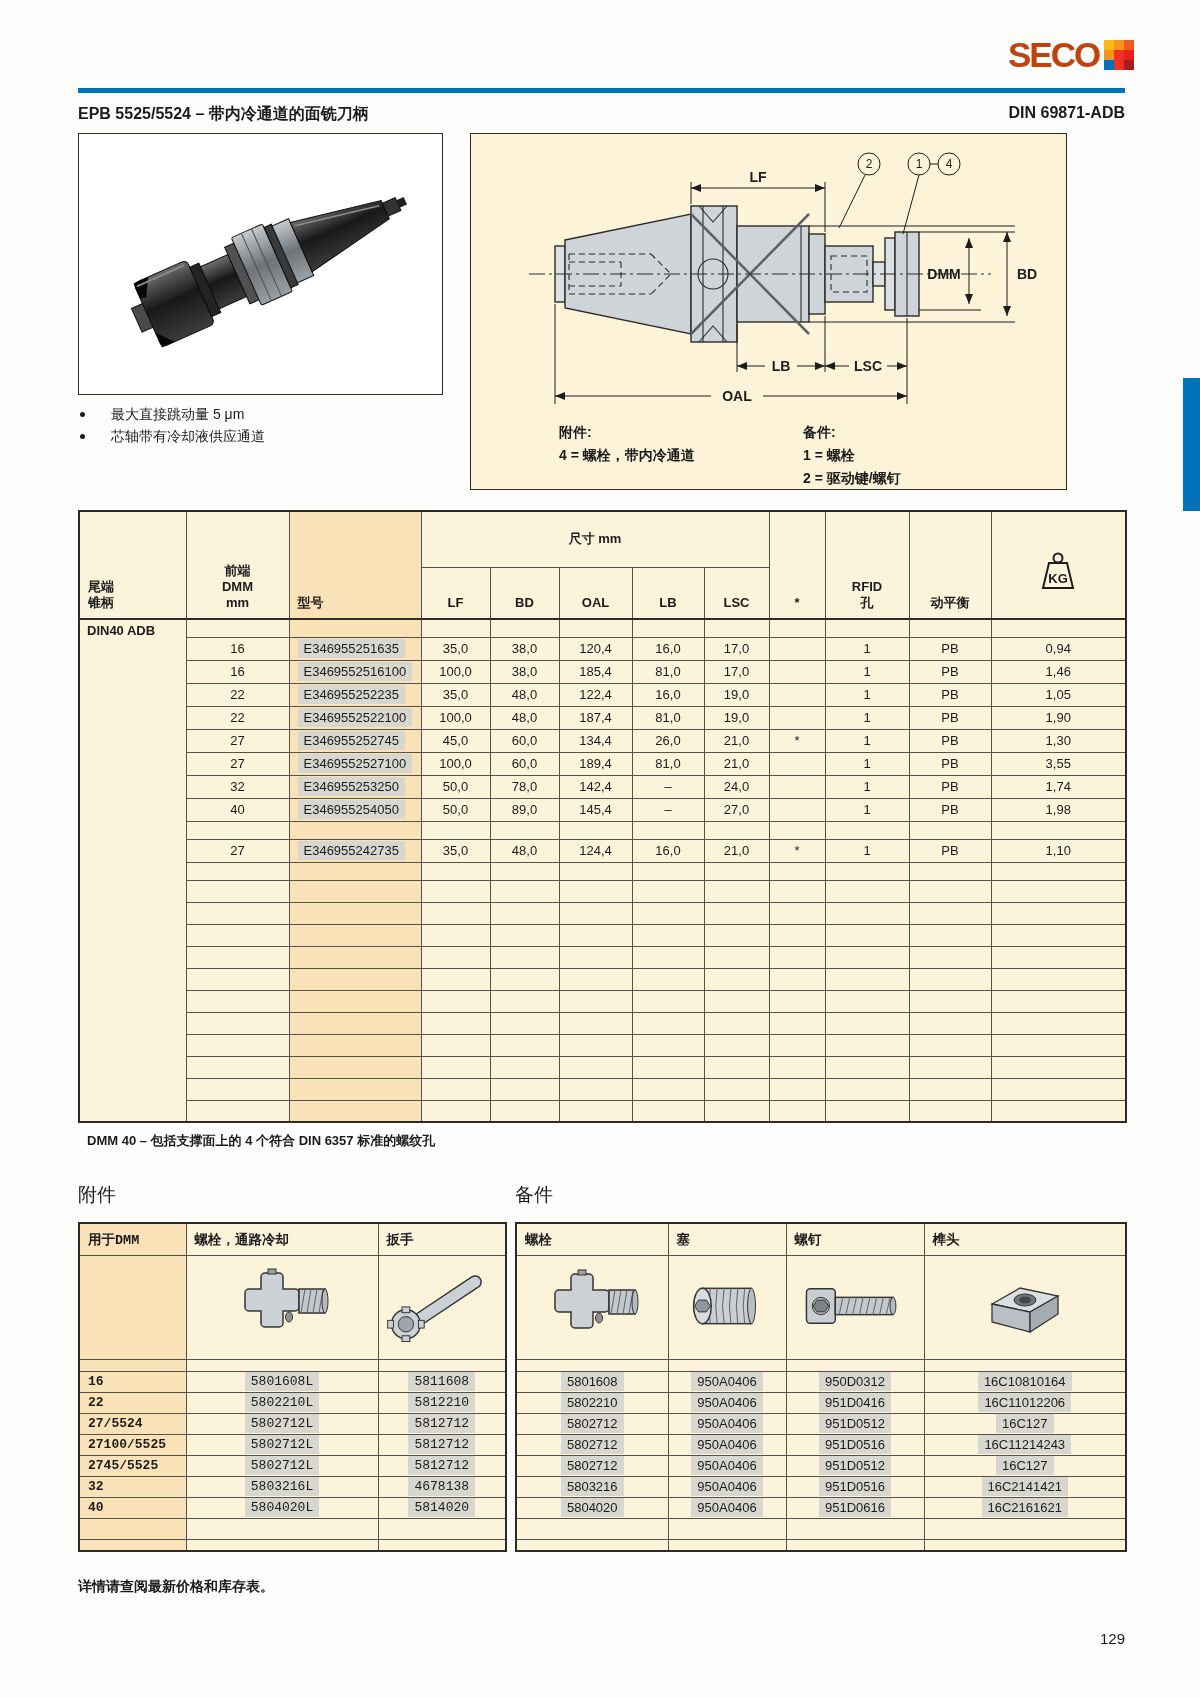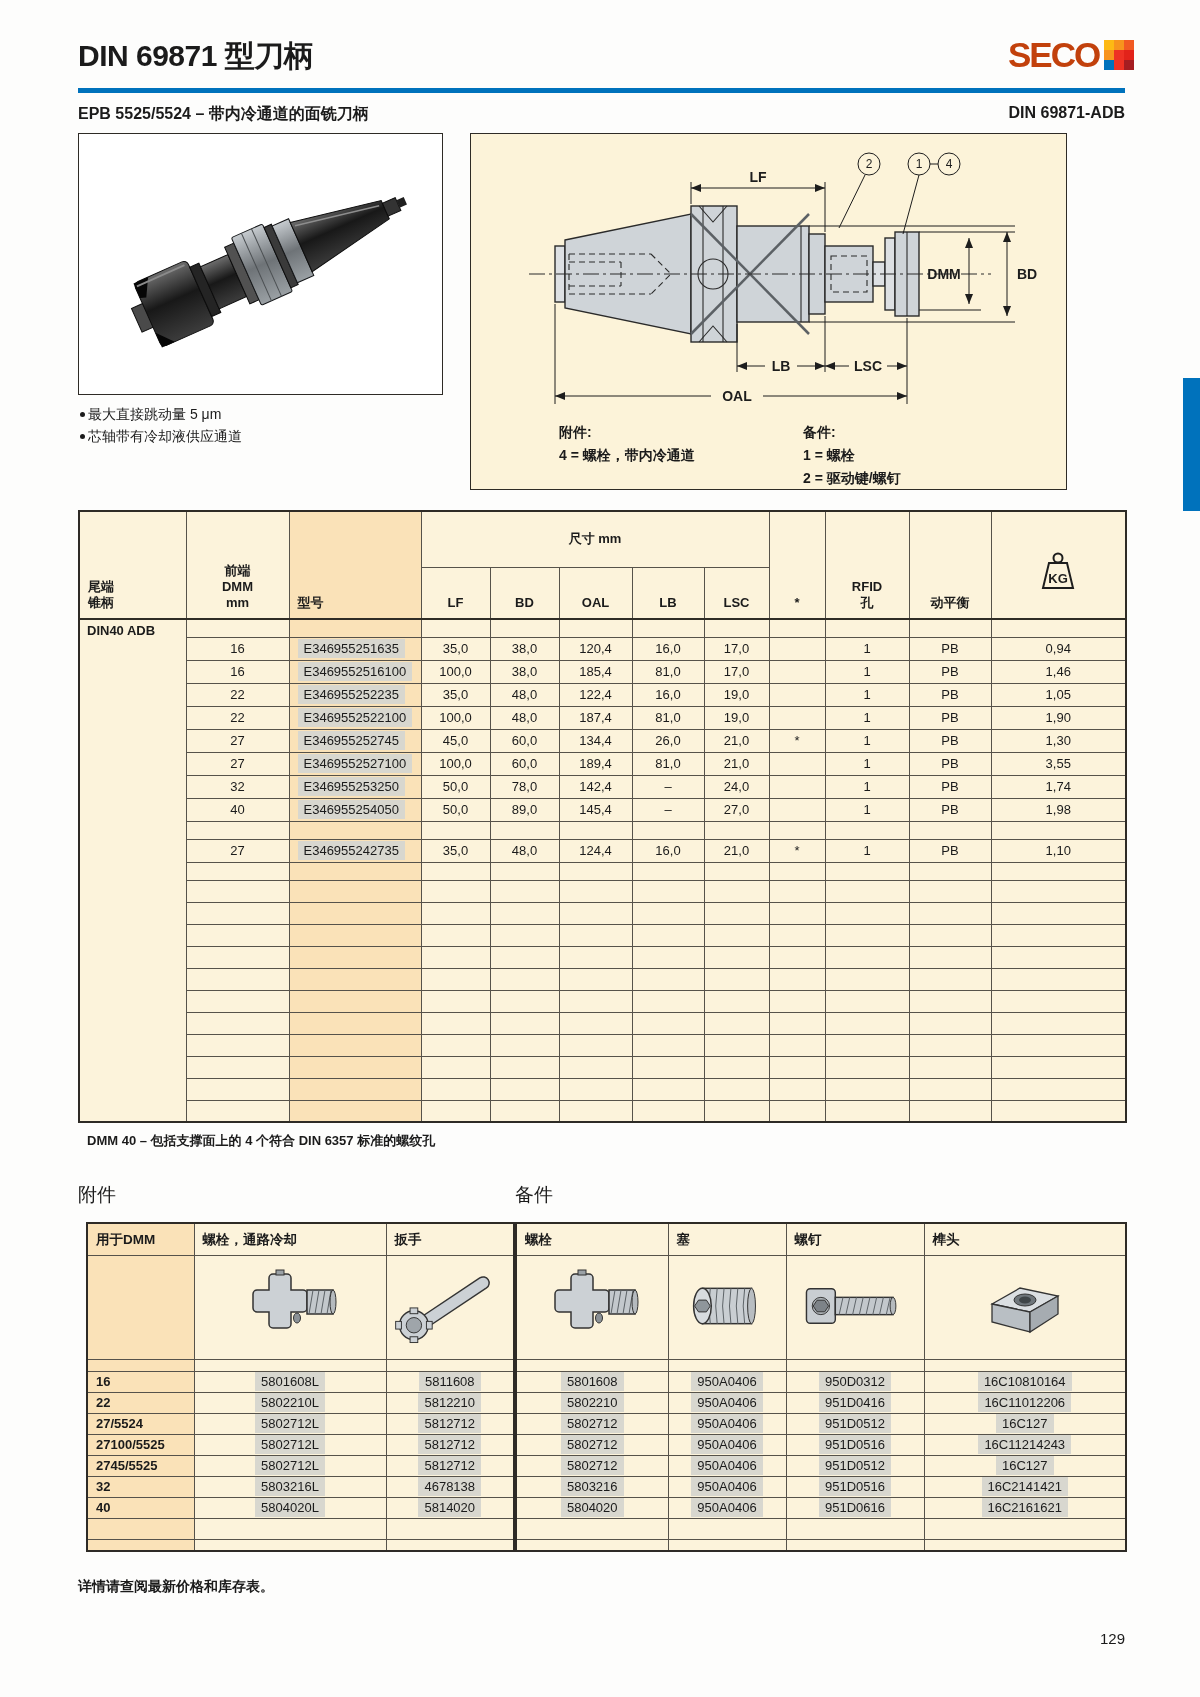--- a/index.html
+++ b/index.html
@@ -11,21 +11,21 @@
   .title { left:78px; top:36px; font-size:30px; font-weight:bold; letter-spacing:-0.5px; }
   .logo { top:40px; left:1008px; width:150px; display:flex; align-items:flex-start; gap:5px; }
   .logo-text { font-size:35px; font-weight:bold; letter-spacing:-2px; color:#c2410c; line-height:30px; }
   .blue-rule { left:78px; top:88px; width:1047px; height:5px; background:#0072BC; }
   .sub-left { left:78px; top:104px; font-size:16px; font-weight:bold; }
   .sub-right { left:78px; top:104px; width:1047px; text-align:right; font-size:16px; font-weight:bold; }
 
   
   .photo-box { left:78px; top:133px; width:365px; height:262px; background:#ffffff; border:1.5px solid #2e2b26; }
   .bullets { left:80px; top:403px; font-size:14px; line-height:22px; }
-  .bullet-line { display:flex; align-items:center; gap:3px; }
+  .bullet-line { display:flex; align-items:center; gap:26px; }
   .dot { width:5px; height:5px; border-radius:50%; background:#1b1b1b; flex:none; }
 
   
   .diagram-box { left:470px; top:133px; width:597px; height:357px; background:#FCF3D9; border:1.5px solid #2e2b26; }
   .diag-notes { position:absolute; top:287px; left:0; width:100%; font-size:14px; font-weight:bold; line-height:23px; }
   .dn-left { position:absolute; left:88px; top:0; }
   .dn-right { position:absolute; left:332px; top:0; }
 
   
   .side-tab { left:1183px; top:378px; width:17px; height:133px; background:#0072BC; }
@@ -61,36 +61,35 @@
 
   .bt { }
   .bt th { font-weight:bold; text-align:left; vertical-align:middle; padding:6px 4px 4px 8px; height:32px; font-size:13.5px; }
   .bt td { text-align:center; }
   .bt td.c-dmmlab { text-align:left; padding-left:8px; font-weight:bold; }
   .bt .img-row td { height:104px; vertical-align:middle; text-align:center; }
   .bt .r-mthin td { height:12px; }
   .bt .r-data td { height:21px; }
   .bt .r-bempty td { height:21px; }
   .bt .r-bthin td { height:12px; }
-  .bt1 { left:86px; top:1222px; width:427px; }
+  .bt1 { left:78px; top:1222px; width:427px;font-family:Liberation Mono, monospace; }
   .bt2 { left:515px; top:1222px; width:610px; }
 
   .footer-note { left:78px; top:1578px; font-size:14px; font-weight:bold; }
   .page-num { left:78px; top:1630px; width:1047px; text-align:right; font-size:15px; }
 
   svg text { font-family:"Liberation Sans", sans-serif; }
   .dim-label { font-size:14px; font-weight:bold; fill:#1d1d1d; }
   .callout-num { font-size:12px; fill:#1d1d1d; }
 </style>
 </head>
 <body>
 
 <div class="page">
 
-  <div class="abs title">DIN 69871 型刀柄</div>
   <div class="abs logo">
     <span class="logo-text">SECO</span>
     <svg width="30" height="30">
       <rect x="0" y="0" width="10" height="10" fill="#FDB913"></rect>
         <rect x="10" y="0" width="10" height="10" fill="#F7941D"></rect>
         <rect x="20" y="0" width="10" height="10" fill="#F15A22"></rect>
       <rect x="0" y="10" width="10" height="10" fill="#F7941D"></rect>
         <rect x="10" y="10" width="10" height="10" fill="#EE3124"></rect>
         <rect x="20" y="10" width="10" height="10" fill="#E2231A"></rect>
       <rect x="0" y="20" width="10" height="10" fill="#0072BC"></rect>

